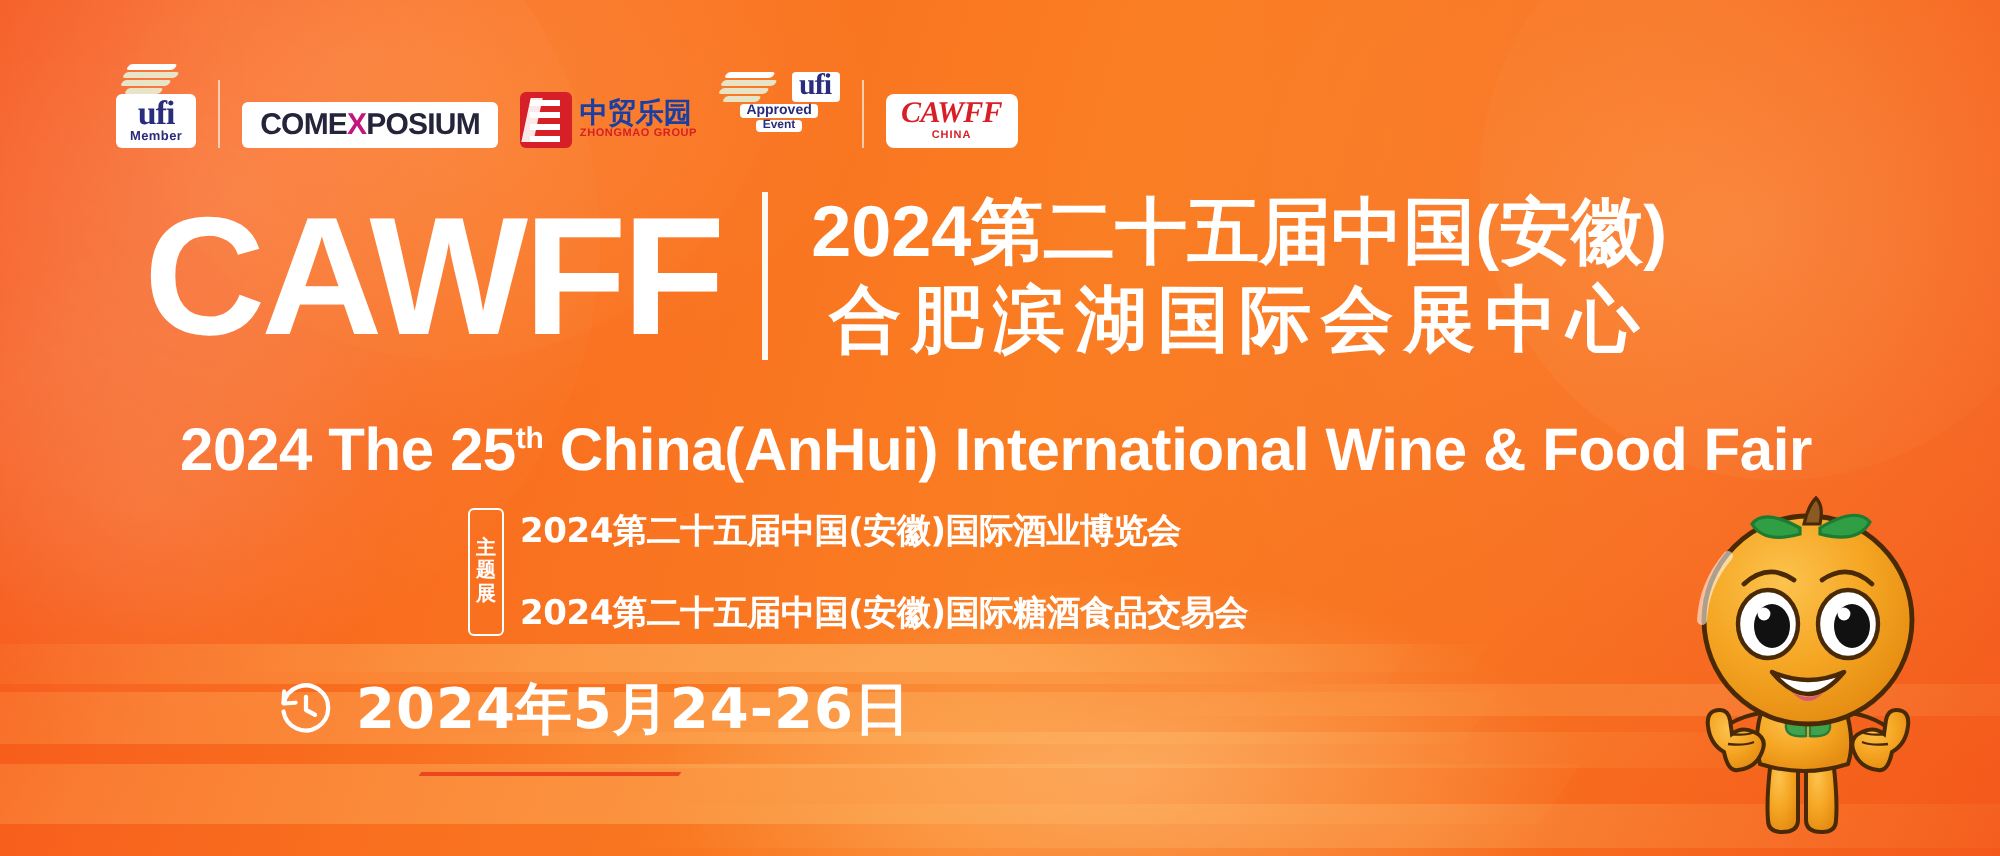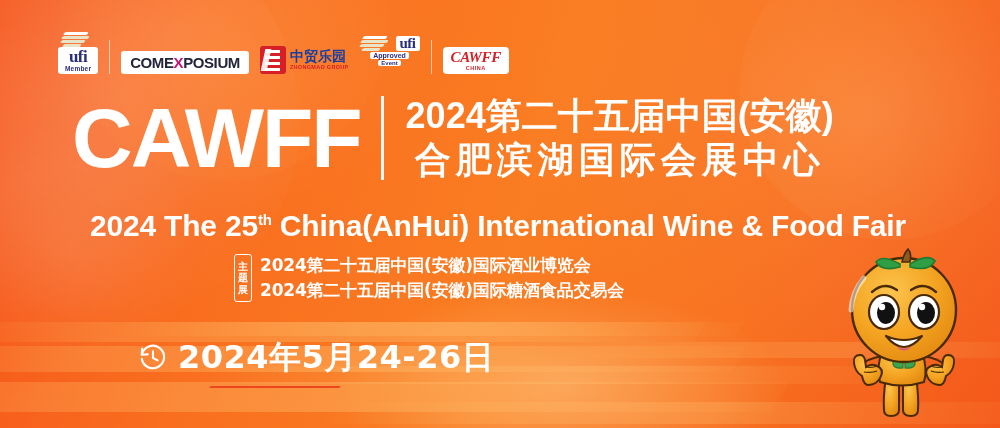--- a/index.html
+++ b/index.html
@@ -91,28 +91,28 @@
 
   .en-sub{position:absolute;left:74px;top:209px;color:#fff;font-size:30px;font-weight:bold;
           letter-spacing:-.2px;white-space:nowrap;font-family:"Liberation Sans",sans-serif;margin-left:16px;}
   .en-sub sup{font-size:15px;vertical-align:super;}
 
   
   .themes{position:absolute;left:234px;top:254px;display:flex;align-items:stretch;gap:8px;}
   .theme-badge{border:1.5px solid #fff;border-radius:3px;padding:2px 3px;display:flex;flex-direction:column;
                justify-content:center;align-items:center;color:#fff;font-size:10px;font-weight:bold;
                line-height:1.12;font-family:"DejaVu Sans",sans-serif;}
-  .theme-lines{display:flex;flex-direction:column;justify-content:center;gap:2px;}
+  .theme-lines{display:flex;flex-direction:column;justify-content:center;gap:18px;}
   .theme-lines div{color:#fff;font-size:17px;font-weight:bold;letter-spacing:-.2px;
                    font-family:"DejaVu Sans","Liberation Sans",sans-serif;white-space:nowrap;}
 
   
   .meta{position:absolute;left:138px;top:336px;display:flex;align-items:center;gap:54px;}
   .meta-item{display:flex;align-items:center;gap:10px;color:#fff;}
-  .meta-item .txt{font-size:32px;font-weight:bold;letter-spacing:.5px;
+  .meta-item .txt{font-size:28px;font-weight:bold;letter-spacing:.5px;
                   font-family:"DejaVu Sans","Liberation Sans",sans-serif;white-space:nowrap;}
   .ico{flex:0 0 auto;display:block;}
 
   
   .mascot{position:absolute;right:6px;bottom:0;width:180px;height:180px;}
 </style>
 </head>
 <body>
 
 <div id="banner">

